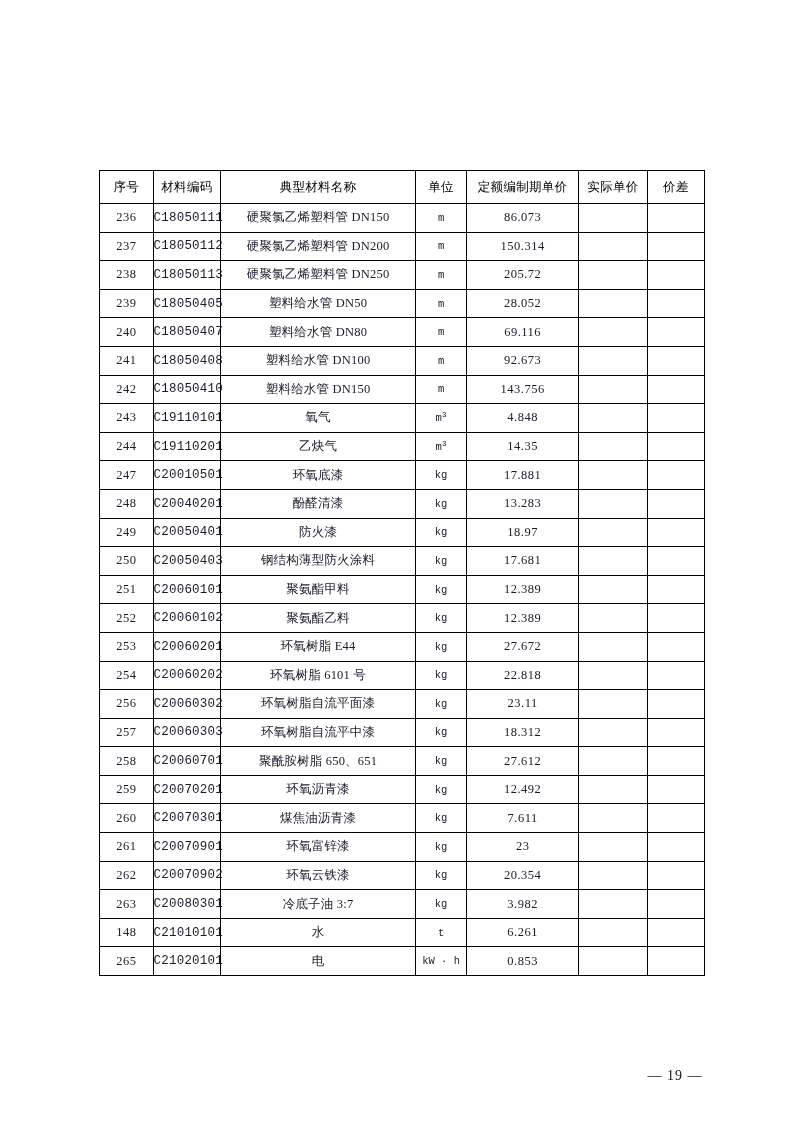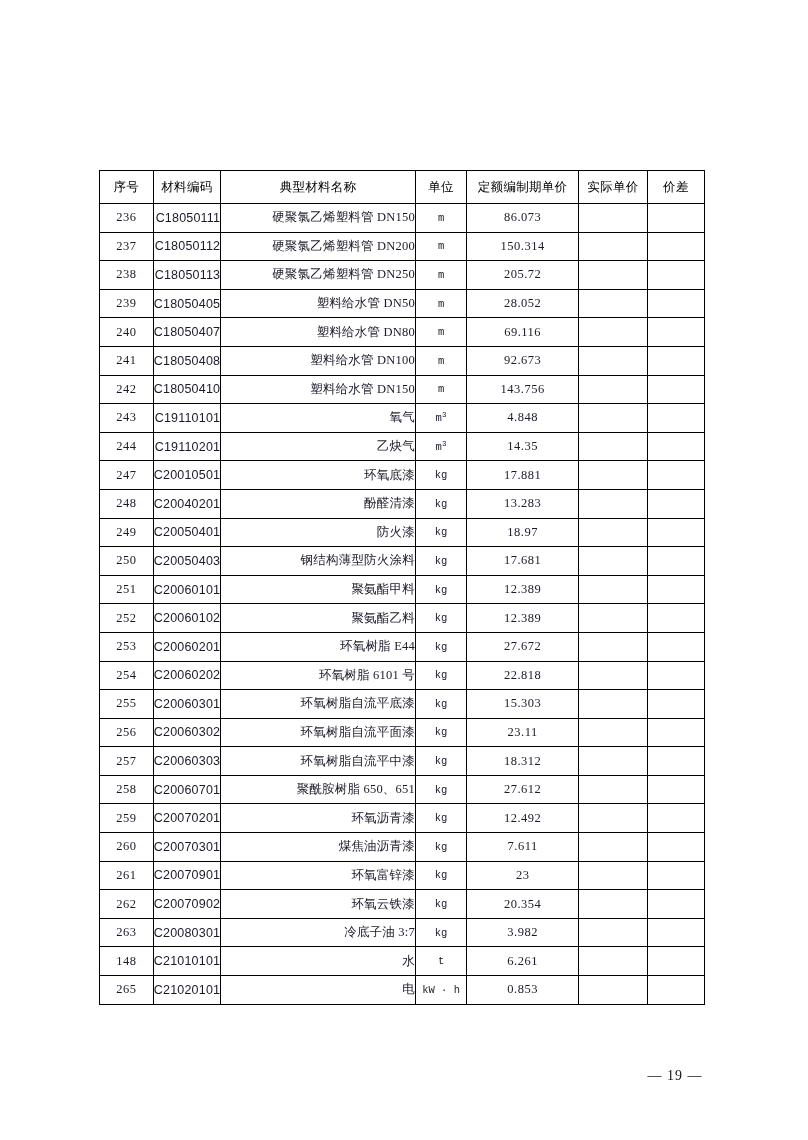--- a/index.html
+++ b/index.html
@@ -74,26 +74,26 @@
   }
 
   td.idx {
     text-align: center;
     font-family: "Liberation Serif", serif;
     font-size: 12.5px;
     letter-spacing: 0.4px;
   }
   td.code {
     text-align: right;
-    font-family: Liberation Sans, sans-serif;
+    font-family: Liberation Mono, monospace;
     font-size: 12.5px;
     letter-spacing: 0.2px;
   }
   td.name {
-    text-align: right;
+    text-align: center;
     padding-left: 8px;
     font-size: 12.5px;
     letter-spacing: 0.2px;
   }
   td.unit {
     text-align: center;
     font-family: "Liberation Mono", "DejaVu Sans Mono", monospace;
     font-size: 10.5px;
   }
   td.price {
@@ -304,29 +304,20 @@
           <tr>
             <td class="idx">254</td>
             <td class="code">C20060202</td>
             <td class="name">环氧树脂 6101 号</td>
             <td class="unit">kg</td>
             <td class="price">22.818</td>
             <td class="actual"></td>
             <td class="diff"></td>
           </tr>
           <tr>
-            <td class="idx">255</td>
-            <td class="code">C20060301</td>
-            <td class="name">环氧树脂自流平底漆</td>
-            <td class="unit">kg</td>
-            <td class="price">15.303</td>
-            <td class="actual"></td>
-            <td class="diff"></td>
-          </tr>
-          <tr>
             <td class="idx">256</td>
             <td class="code">C20060302</td>
             <td class="name">环氧树脂自流平面漆</td>
             <td class="unit">kg</td>
             <td class="price">23.11</td>
             <td class="actual"></td>
             <td class="diff"></td>
           </tr>
           <tr>
             <td class="idx">257</td>

